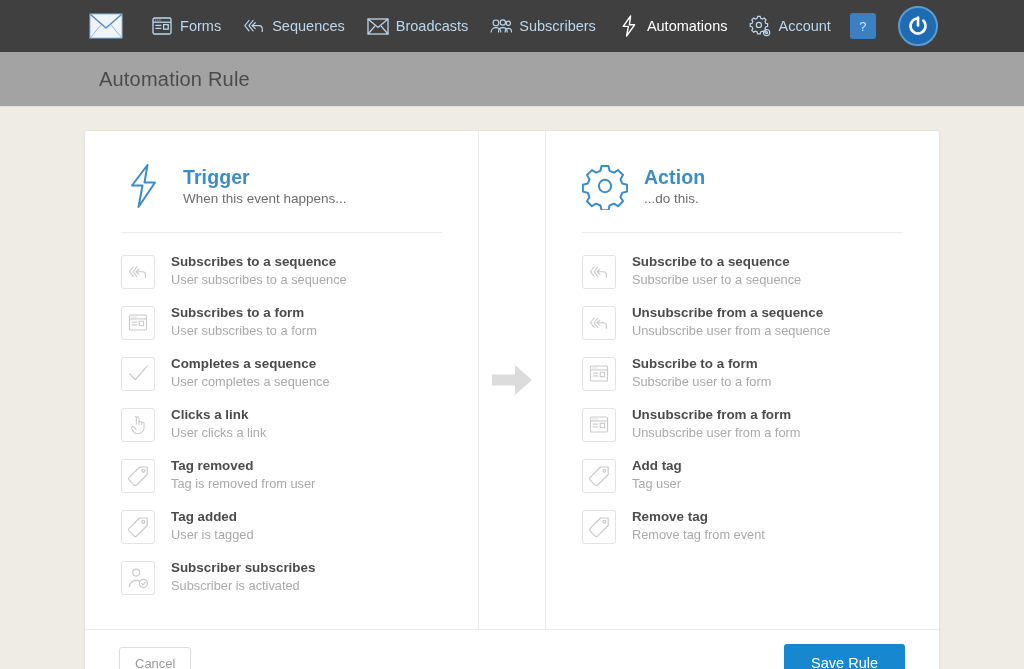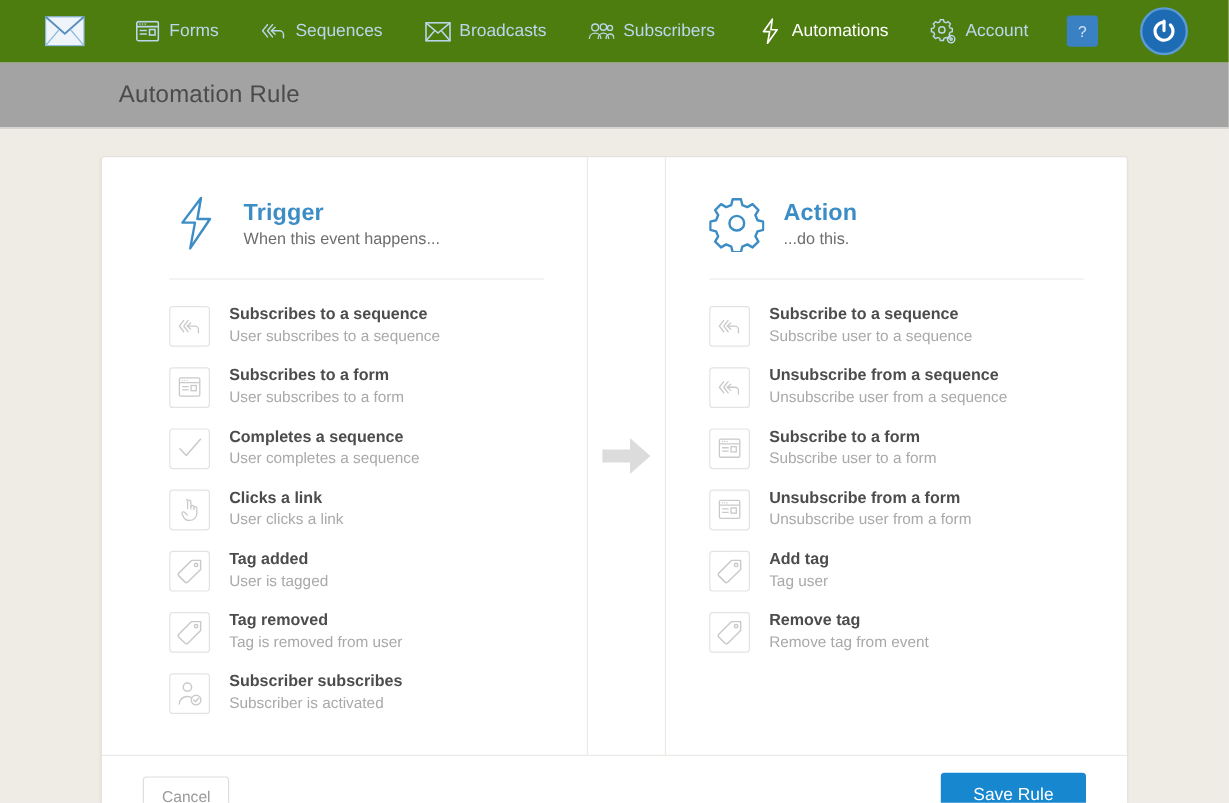--- a/index.html
+++ b/index.html
@@ -6,25 +6,25 @@
   html, body {
     width: 1024px; height: 669px;
     background: #efece6;
     font-family: "Liberation Sans", sans-serif;
     overflow: hidden;
   }
 
   
   .topnav {
     height: 52px;
-    background: #4d7c0f;
+    background: #404040;
     display: flex;
     align-items: center;
     justify-content: center;
-    gap: 13px;
+    gap: 0px;
     position: relative;
   }
   .nav-logo {
     width: 40px; height: 40px;
     display: flex; align-items: center; justify-content: center;
     margin-right: 14px;
   }
   .nav-item {
     display: flex;
     align-items: center;
@@ -84,21 +84,20 @@
   .card {
     width: 856px;
     background: #ffffff;
     border: 1px solid #e6e3de;
     border-radius: 3px;
     box-shadow: 0 1px 2px rgba(0,0,0,.05);
   }
   .card-body {
     display: flex;
     min-height: 464px;
-    margin-left: 20px;
   }
   .col {
     width: 394px;
     padding: 31px 36px 26px 36px;
   }
   .col-divider {
     width: 68px;
     display: flex;
     align-items: center;
     justify-content: center;
@@ -371,35 +370,35 @@
         </div>
 
         <div class="opt">
           <span class="opt-ico">
             <svg width="22" height="22" viewBox="0 0 22 22" fill="none" stroke="#c9c9c9" stroke-width="1.2" stroke-linejoin="round">
               <path d="M20.2 2 H12.6 L2 12.6 a1.6 1.6 0 0 0 0 2.3 l5.2 5.2 a1.6 1.6 0 0 0 2.3 0 L20.2 9.5 Z"></path>
               <circle cx="16.4" cy="5.8" r="1.4"></circle>
             </svg>
           </span>
           <span class="opt-txt">
-            <div class="t">Tag added</div>
-            <div class="s">User is tagged</div>
+            <div class="t">Tag removed</div>
+            <div class="s">Tag is removed from user</div>
           </span>
         </div>
 
         <div class="opt">
           <span class="opt-ico">
             <svg width="22" height="22" viewBox="0 0 22 22" fill="none" stroke="#c9c9c9" stroke-width="1.2" stroke-linejoin="round">
               <path d="M20.2 2 H12.6 L2 12.6 a1.6 1.6 0 0 0 0 2.3 l5.2 5.2 a1.6 1.6 0 0 0 2.3 0 L20.2 9.5 Z"></path>
               <circle cx="16.4" cy="5.8" r="1.4"></circle>
             </svg>
           </span>
           <span class="opt-txt">
-            <div class="t">Tag removed</div>
-            <div class="s">Tag is removed from user</div>
+            <div class="t">Tag added</div>
+            <div class="s">User is tagged</div>
           </span>
         </div>
 
         <div class="opt">
           <span class="opt-ico">
             <svg width="22" height="22" viewBox="0 0 22 22" fill="none" stroke="#c9c9c9" stroke-width="1.2">
               <circle cx="9.2" cy="5.6" r="3.5"></circle>
               <path d="M2.4 20 c0-4 3-6.6 6.8-6.6 c1.6 0 3 .45 4.2 1.25"></path>
               <circle cx="16.4" cy="16.4" r="4"></circle>
               <path d="M14.5 16.4 l1.4 1.4 2.6-2.9" stroke-linecap="round" stroke-linejoin="round"></path>

